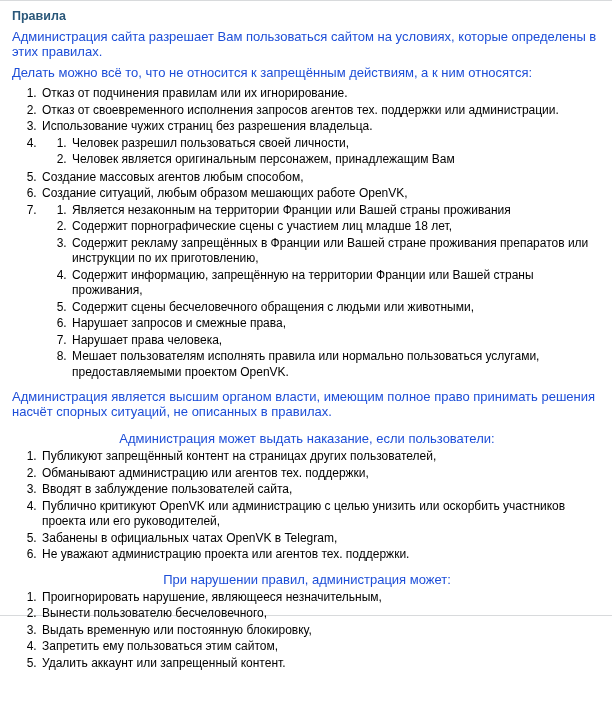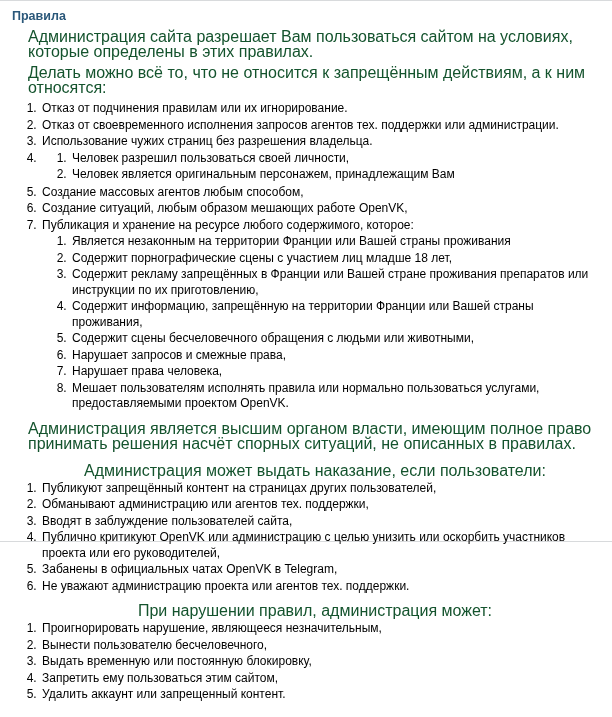--- a/index.html
+++ b/index.html
@@ -10,38 +10,38 @@
     width: 612px;
     height: 717px;
     background: #ffffff;
     font-family: "Liberation Sans", sans-serif;
     font-size: 12px;
     color: #000000;
     overflow: hidden;
   }
   .page {
     width: 612px;
-    height: 542px;
+    height: 616px;
     box-sizing: border-box;
     border-top: 1px solid #d8dadc;
     border-bottom: 1px solid #d8dadc;
     padding: 8px 10px 0 10px;
     background: #ffffff;
   }
   .title {
     color: #2b587a;
     font-weight: bold;
     font-size: 12.5px;
     margin: 0 0 6px 2px;
   }
   p.para {
-    margin: 0 0 6px 18px;
+    margin: 0 0 6px 2px;
     line-height: 15px;
-    font-size: 16px;
-    color: #14532d;
+    font-size: 13px;
+    color: #1d4ed8;
   }
   p.para.tight {
     margin-bottom: 2px;
     text-align: center;
   }
   ol {
     margin: 3px 0 3px 0;
     padding-left: 30px;
     line-height: 15.5px;
     font-size: 12px;
@@ -87,21 +87,20 @@
         </li>
       </ol>
     </li>
     <li>
       <span>Создание массовых агентов любым способом,</span>
     </li>
     <li>
       <span>Создание ситуаций, любым образом мешающих работе OpenVK,</span>
     </li>
     <li>
-      <span>Публикация и хранение на ресурсе любого содержимого, которое:</span>
       <ol>
         <li>
           <span>Является незаконным на территории Франции или Вашей страны проживания</span>
         </li>
         <li>
           <span>Содержит порнографические сцены с участием лиц младше 18 лет,</span>
         </li>
         <li>
           <span>Содержит рекламу запрещённых в Франции или Вашей стране проживания препаратов или инструкции по их приготовлению,</span>
         </li>

